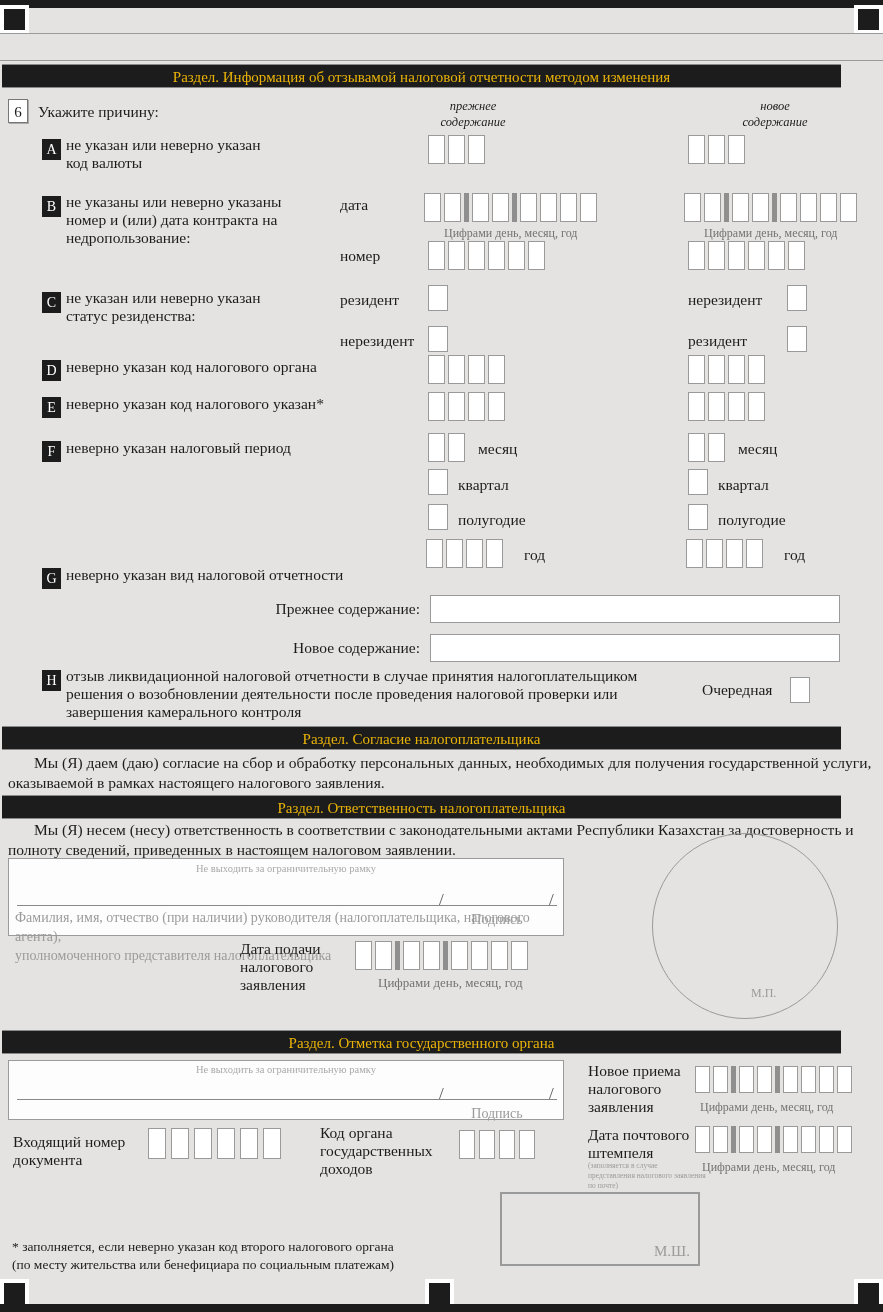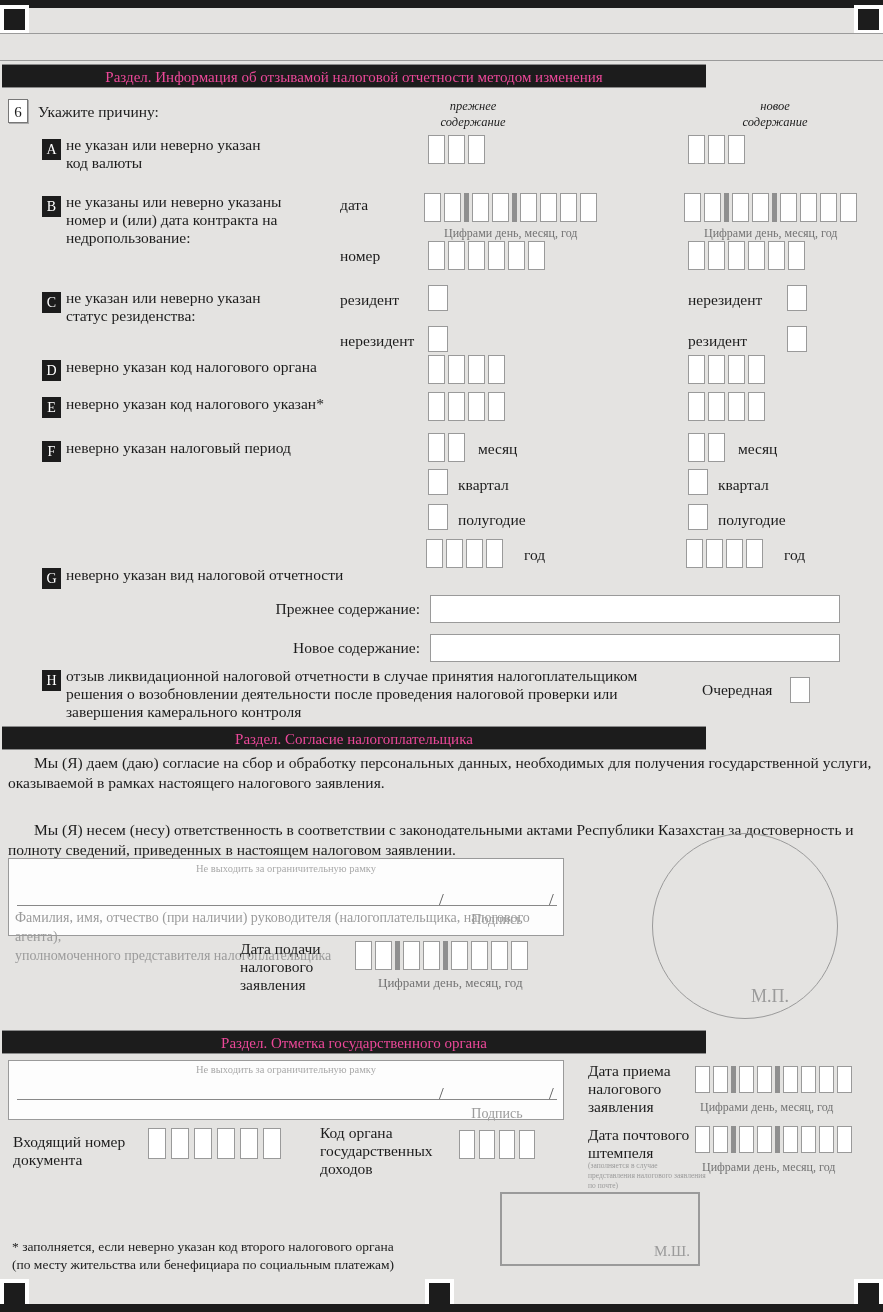--- a/index.html
+++ b/index.html
@@ -4,21 +4,21 @@
 <style>
   *{margin:0;padding:0;box-sizing:border-box}
   html,body{background:#c9c8c6}
   .page{position:relative;width:883px;height:1312px;margin:0 auto;background:#e4e3e1;
         font-family:"Liberation Serif",serif;color:#1c1c1c;overflow:hidden}
   .blackbar{position:absolute;background:#1c1c1c}
   .hline{position:absolute;left:0;width:883px;height:1px;background:#9a9a9a}
   .regwrap{position:absolute;width:29px;height:28px;background:#fff;display:flex;align-items:center;justify-content:center}
   .regsq{width:21px;height:21px;background:#1c1c1c}
   .warning{position:absolute;left:0;width:100%;text-align:center;font-size:13px}
-  .bar{position:absolute;left:2px;width:704px;height:24px;background:#1c1c1c;color:#ec4899;
+  .bar{position:absolute;left:2px;width:839px;height:24px;background:#1c1c1c;color:#eab308;
        text-align:center;font-size:15px;line-height:24px;border-top:1px solid #8a8a8a;border-bottom:1px solid #8a8a8a}
   .itemnum{position:absolute;width:20px;height:24px;background:#fff;border:1px solid #777;
            box-shadow:1px 1px 0 #aaa;text-align:center;line-height:24px;font-size:15px}
   .letter{position:absolute;width:19px;height:21px;background:#1c1c1c;color:#fff;
           text-align:center;line-height:21px;font-size:14px}
   .t{position:absolute;font-size:15.5px;line-height:1.16;white-space:pre-line}
   .colh{position:absolute;font-style:italic;font-size:12.5px;text-align:center;line-height:1.25;white-space:pre-line;width:130px}
   .grp{position:absolute;white-space:nowrap;font-size:0}
   .c{display:inline-block;width:17px;height:29px;background:#fff;border:1px solid #9a9a9a;margin-right:3px;vertical-align:top}
   .cs{width:15px;height:27px}
@@ -28,21 +28,21 @@
   .sep{display:inline-block;width:5px;height:29px;background:#8f8f8f;margin-right:3px;vertical-align:top}
   .cap{position:absolute;color:#737373;font-size:12px;white-space:nowrap}
   .inp{position:absolute;background:#fff;border:1px solid #9a9a9a;height:28px;width:410px}
   .wbox{position:absolute;background:#fdfdfd;border:1px solid #9a9a9a}
   .fnote{position:absolute;left:0;width:100%;top:4px;text-align:center;color:#a9a9a9;font-size:10.5px}
   .gsm{position:absolute;color:#9b9b9b;font-size:14px;line-height:1.35;white-space:pre-line}
   .sline{position:absolute;border-bottom:1px solid #888}
   .slash{position:absolute;font-size:17px;color:#555}
   .para{position:absolute;font-size:15.5px;line-height:1.3;text-indent:26px}
   .circle{position:absolute;border:1px solid #9a9a9a;border-radius:50%}
-  .stamp{position:absolute;color:#9b9b9b;font-size:18px}
+  .stamp{position:absolute;color:#9b9b9b;font-size:12px}
   .tiny{position:absolute;color:#9b9b9b;font-size:7.5px;line-height:1.3;white-space:pre-line}
   .mline{position:absolute;font-size:13.5px;line-height:1.3;white-space:pre-line}
 </style>
 </head>
 <body>
 
 <div class="page">
 
   <div class="blackbar" style="left:0;top:0;width:883px;height:8px"></div>
   <div class="regwrap" style="left:0;top:5px">
@@ -131,20 +131,21 @@
   <div class="inp" style="left:430px;top:634px"></div>
 
   <div class="letter" style="left:42px;top:670px">H</div>
   <div class="t" style="left:66px;top:667px;width:618px;white-space:normal">отзыв ликвидационной налоговой отчетности в случае принятия налогоплательщиком решения о возобновлении деятельности после проведения налоговой проверки или завершения камерального контроля</div>
   <div class="t" style="left:702px;top:681px">Очередная</div>
   <div class="cb" style="left:790px;top:677px"></div>
 
   <div class="bar" style="top:726px">Раздел. Согласие налогоплательщика</div>
   <div class="para" style="left:8px;top:753px;width:869px">Мы (Я) даем (даю) согласие на сбор и обработку персональных данных, необходимых для получения государственной услуги, оказываемой в рамках настоящего налогового заявления.</div>
 
+  <div class="bar" style="top:795px">Раздел. Ответственность налогоплательщика</div>
   <div class="para" style="left:8px;top:820px;width:873px">Мы (Я) несем (несу) ответственность в соответствии с законодательными актами Республики Казахстан за достоверность и полноту сведений, приведенных в настоящем налоговом заявлении.</div>
 
   <div class="wbox" style="left:8px;top:858px;width:556px;height:78px">
     <div class="fnote">Не выходить за ограничительную рамку</div>
     <div class="sline" style="left:8px;top:46px;width:540px"></div>
     <div class="slash" style="left:430px;top:31px">/</div>
     <div class="slash" style="left:540px;top:31px">/</div>
     <div class="gsm" style="left:6px;top:50px">Фамилия, имя, отчество (при наличии) руководителя (налогоплательщика, налогового агента),
 уполномоченного представителя налогоплательщика</div>
     <div class="gsm" style="left:438px;top:52px;width:100px;text-align:center">Подпись</div>
@@ -163,21 +164,21 @@
   <div class="bar" style="top:1030px">Раздел. Отметка государственного органа</div>
 
   <div class="wbox" style="left:8px;top:1060px;width:556px;height:60px">
     <div class="fnote" style="top:3px">Не выходить за ограничительную рамку</div>
     <div class="sline" style="left:8px;top:38px;width:540px"></div>
     <div class="slash" style="left:430px;top:23px">/</div>
     <div class="slash" style="left:540px;top:23px">/</div>
     <div class="gsm" style="left:438px;top:44px;width:100px;text-align:center">Подпись</div>
   </div>
 
-  <div class="t" style="left:588px;top:1062px">Дата приема
+  <div class="t" style="left:588px;top:1062px">Новое приема
 налогового
 заявления</div>
   <div class="grp" style="left:695px;top:1066px"><i class="c cs"></i><i class="c cs"></i><i class="sep" style="height:27px"></i><i class="c cs"></i><i class="c cs"></i><i class="sep" style="height:27px"></i><i class="c cs"></i><i class="c cs"></i><i class="c cs"></i><i class="c cs"></i></div>
   <div class="cap" style="left:700px;top:1100px">Цифрами день, месяц, год</div>
 
   <div class="t" style="left:13px;top:1133px">Входящий номер
 документа</div>
   <div class="grp" style="left:148px;top:1128px"><i class="c ci"></i><i class="c ci"></i><i class="c ci"></i><i class="c ci"></i><i class="c ci"></i><i class="c ci"></i></div>
 
   <div class="t" style="left:320px;top:1124px">Код органа

